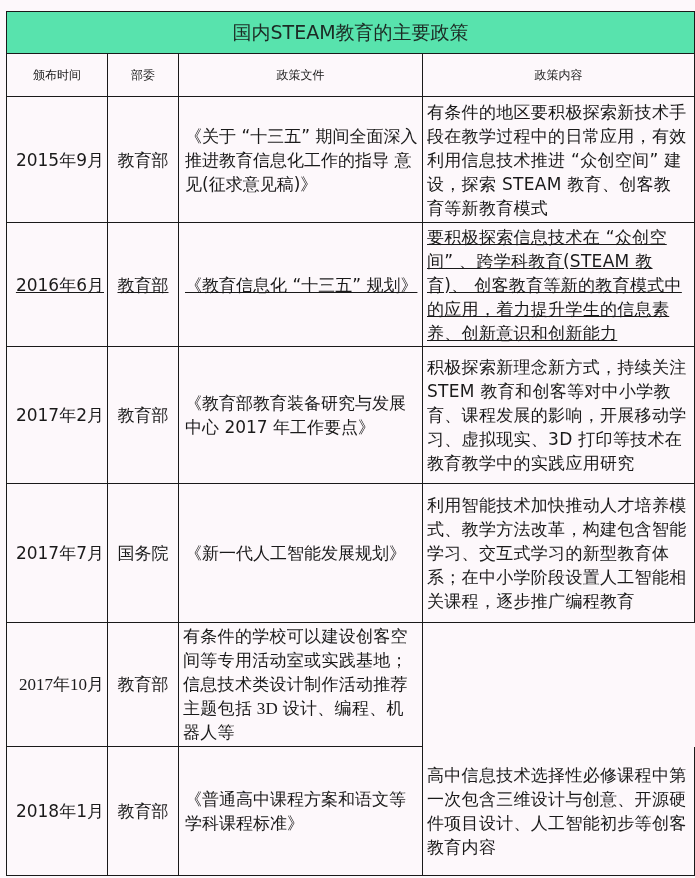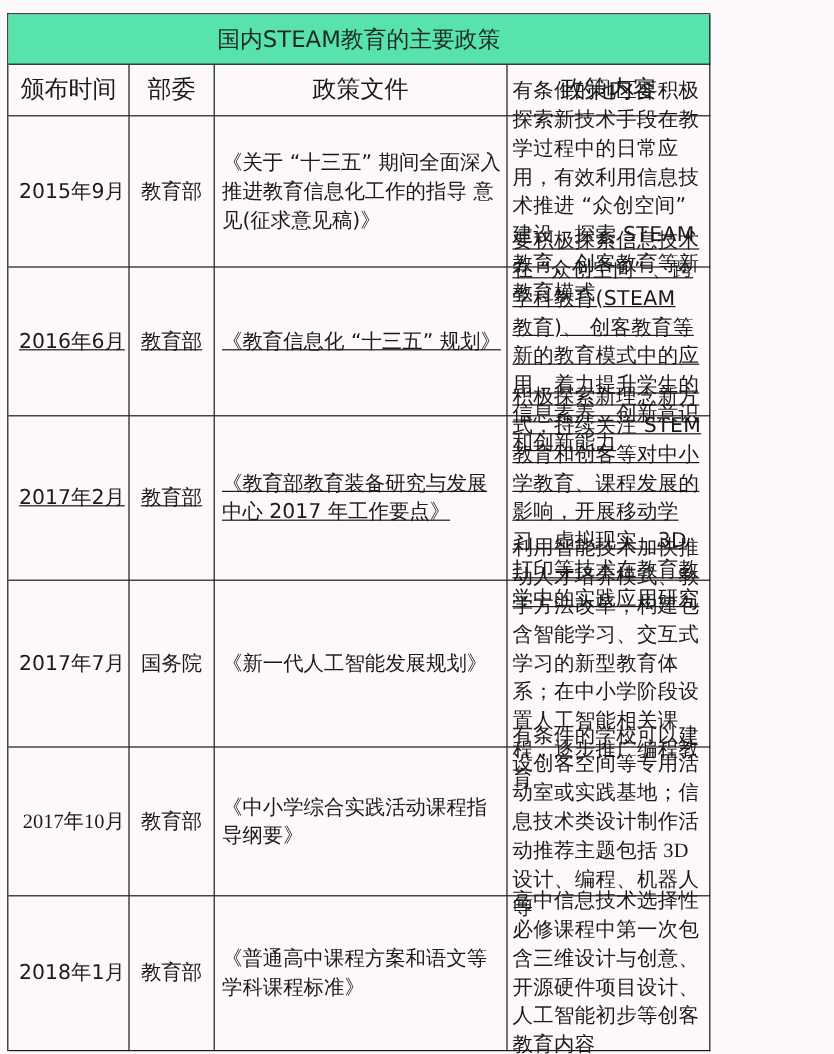--- a/index.html
+++ b/index.html
@@ -7,21 +7,21 @@
       width: 695px; height: 878px;
       background: #fdf8fb;
       font-family: "DejaVu Sans", "Liberation Sans", sans-serif;
       color: #1a1a1a;
       position: relative;
       overflow: hidden;
     }
     .table {
       position: absolute;
       left: 6px; top: 11px;
-      width: 586px;
+      width: 689px;
       border-left: 1.5px solid #1a1a1a;
       border-top: 1.5px solid #1a1a1a;
       box-sizing: border-box;
     }
     .title-bar {
       height: 42px;
       background: #58e3ad;
       border-right: 1.5px solid #1a1a1a;
       border-bottom: 1.5px solid #1a1a1a;
       display: flex; align-items: center; justify-content: center;
@@ -33,28 +33,28 @@
       grid-template-columns: 101px 71px 244px 1fr;
     }
     .cell {
       border-right: 1.5px solid #1a1a1a;
       border-bottom: 1.5px solid #1a1a1a;
       box-sizing: border-box;
       display: flex; align-items: center;
       font-size: 17px;
       line-height: 24px;
     }
-    .hdr .cell { height: 43px; justify-content: center; font-size: 20px; font-family: Liberation Serif, serif; }
+    .hdr .cell { height: 43px; justify-content: center; font-size: 12px; }
     .c-date { justify-content: flex-end; padding-right: 3px; white-space: nowrap; }
     .c-dept { justify-content: center; white-space: nowrap; text-align: center; }
     .c-doc { padding: 0 4px 0 6px; }
     .c-content { padding: 0 6px 0 4px; letter-spacing: 0.3px; }
     .r0 .cell { height: 126px; }
     .r1 .cell { height: 124px; text-decoration: underline; }
-    .r2 .cell { height: 137px; text-decoration: underline; }
+    .r2 .cell { height: 137px; }
     .r3 .cell { height: 139px; }
     .r4 .cell { height: 124px; font-family: Liberation Serif, serif; }
     .r5 .cell { height: 129px; }
   </style>
 </head>
 <body>
 
 <div class="table">
   <div class="title-bar">国内STEAM教育的主要政策</div>
 
@@ -89,21 +89,20 @@
   <div class="row r3">
     <div class="cell c-date">2017年7月</div>
     <div class="cell c-dept">国务院</div>
     <div class="cell c-doc">《新一代人工智能发展规划》</div>
     <div class="cell c-content">利用智能技术加快推动人才培养模式、教学方法改革，构建包含智能学习、交互式学习的新型教育体系；在中小学阶段设置人工智能相关课程，逐步推广编程教育</div>
   </div>
 
   <div class="row r4">
     <div class="cell c-date">2017年10月</div>
     <div class="cell c-dept">教育部</div>
-    <div class="cell c-doc">《中小学综合实践活动课程指导纲要》</div>
     <div class="cell c-content">有条件的学校可以建设创客空间等专用活动室或实践基地；信息技术类设计制作活动推荐主题包括 3D 设计、编程、机器人等</div>
   </div>
 
   <div class="row r5">
     <div class="cell c-date">2018年1月</div>
     <div class="cell c-dept">教育部</div>
     <div class="cell c-doc">《普通高中课程方案和语文等学科课程标准》</div>
     <div class="cell c-content">高中信息技术选择性必修课程中第一次包含三维设计与创意、开源硬件项目设计、人工智能初步等创客教育内容</div>
   </div>
 </div>

